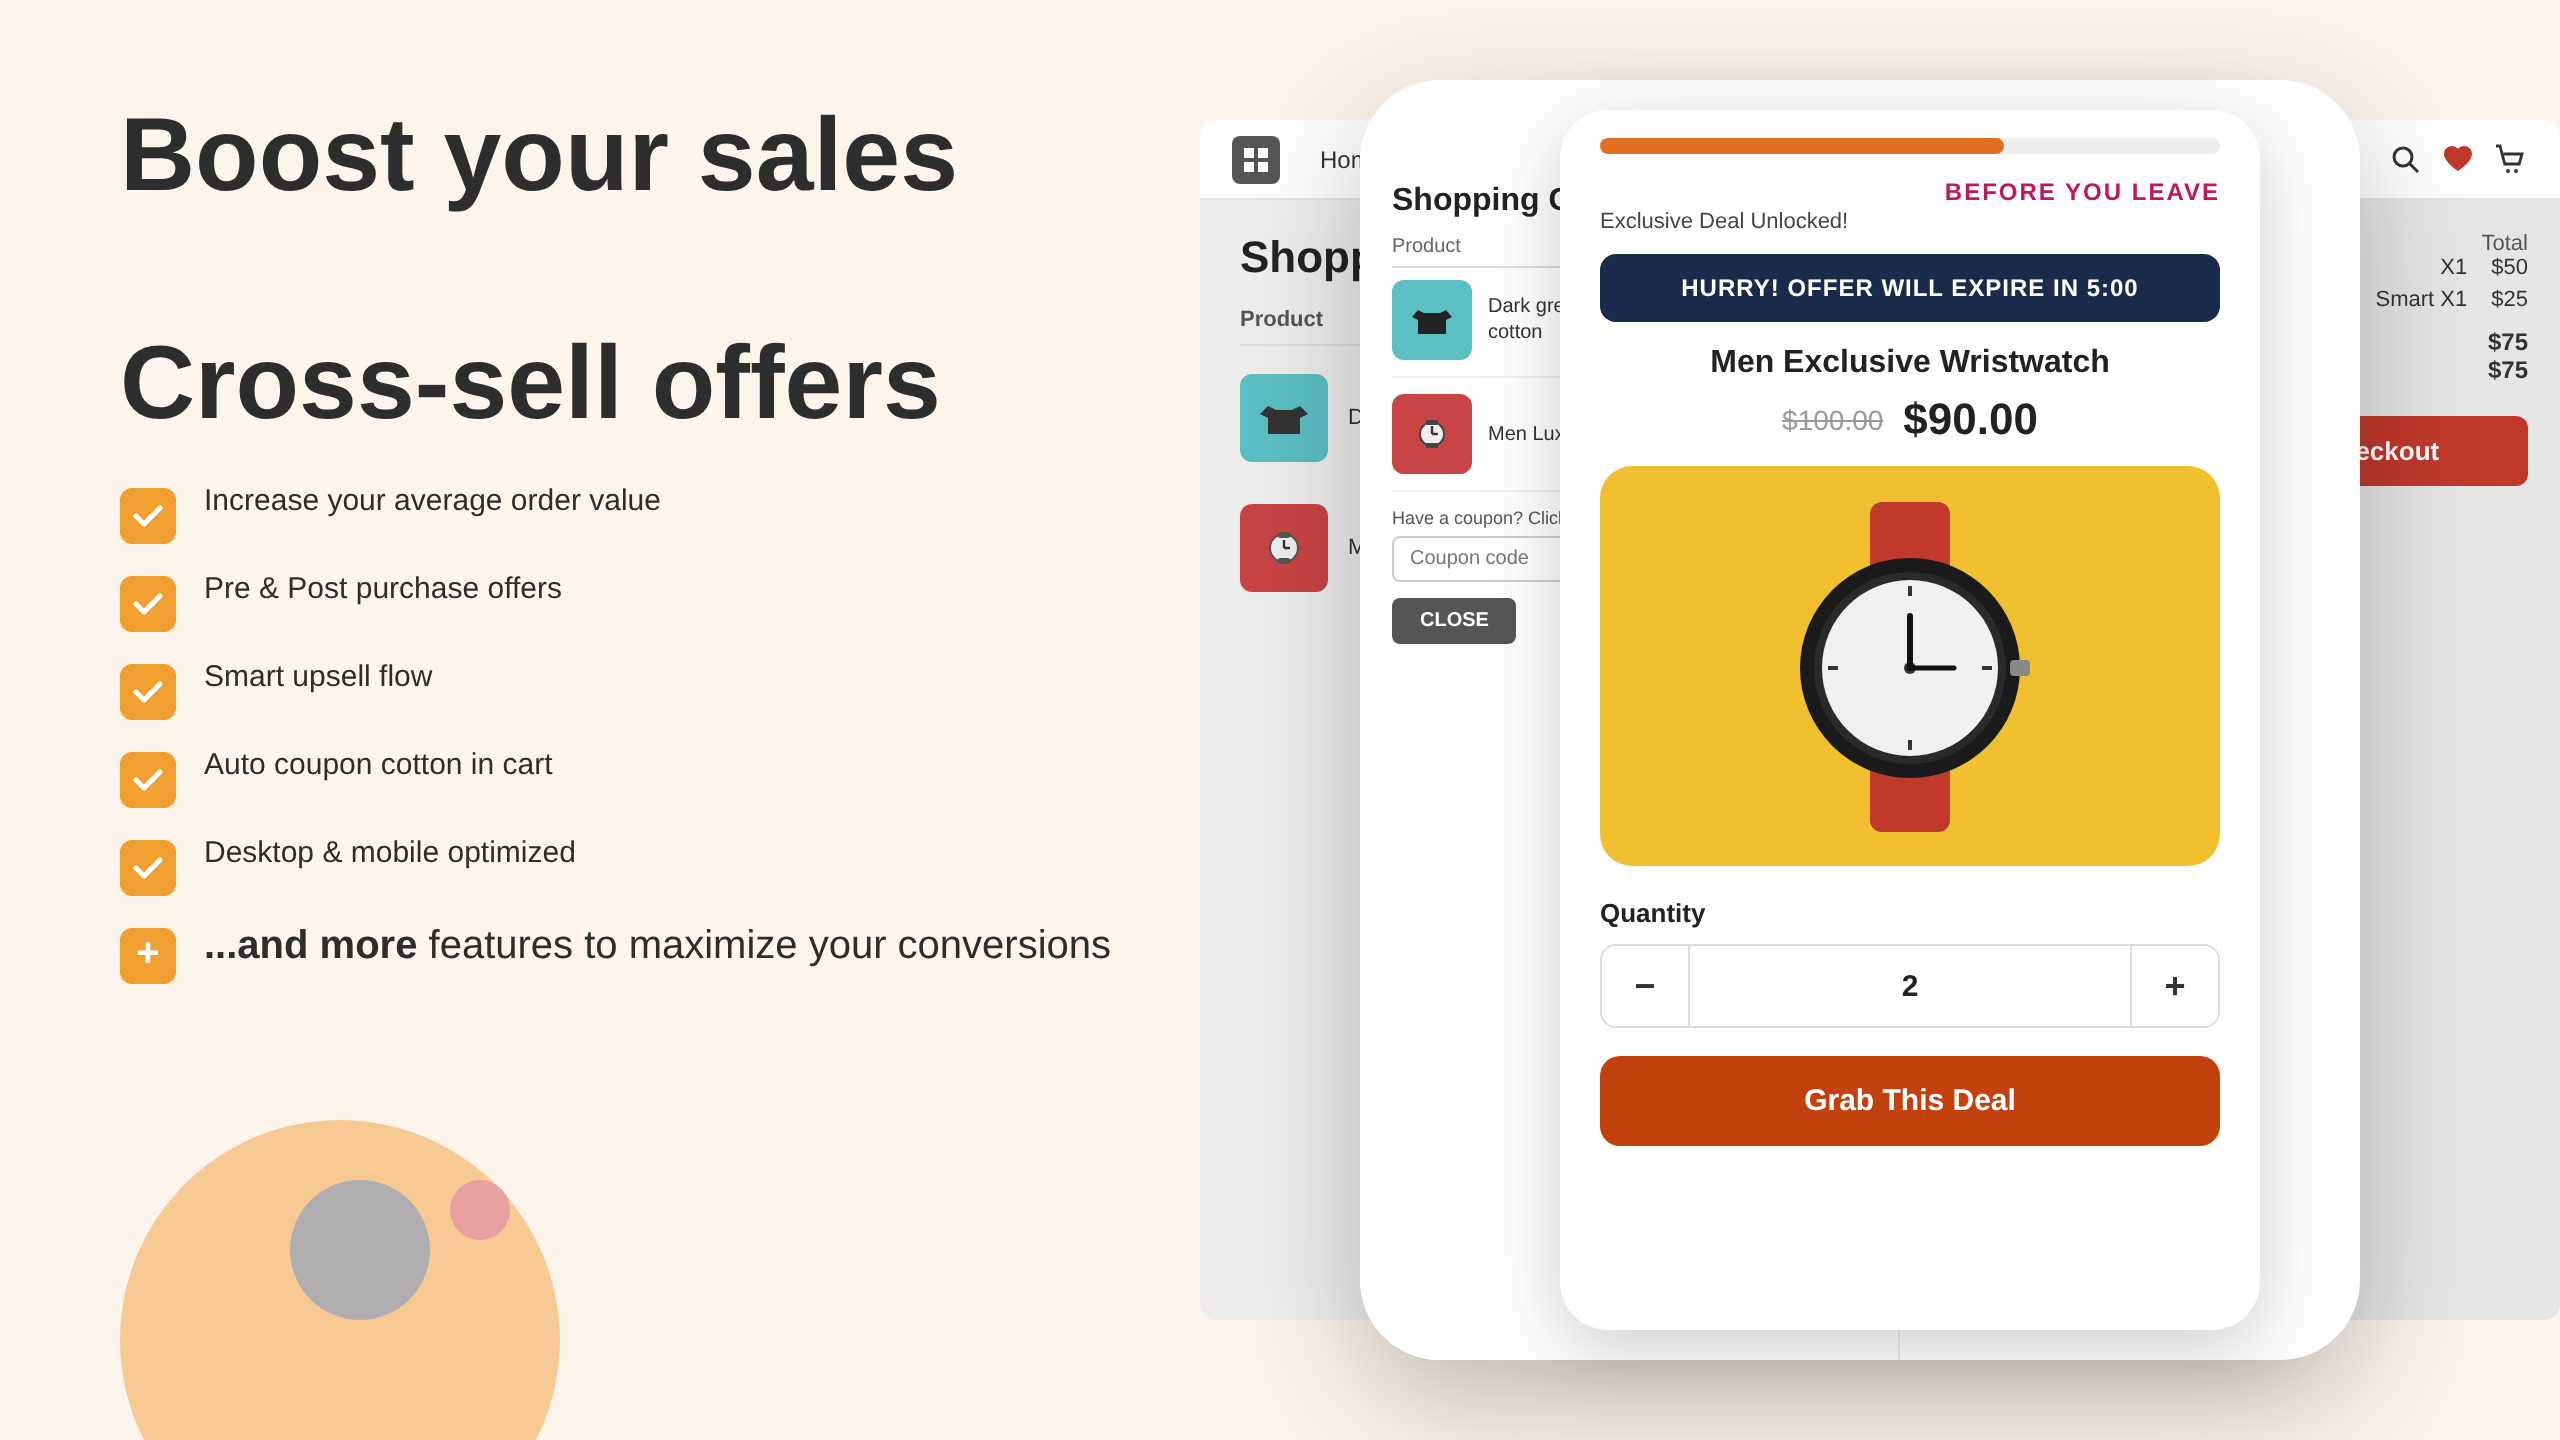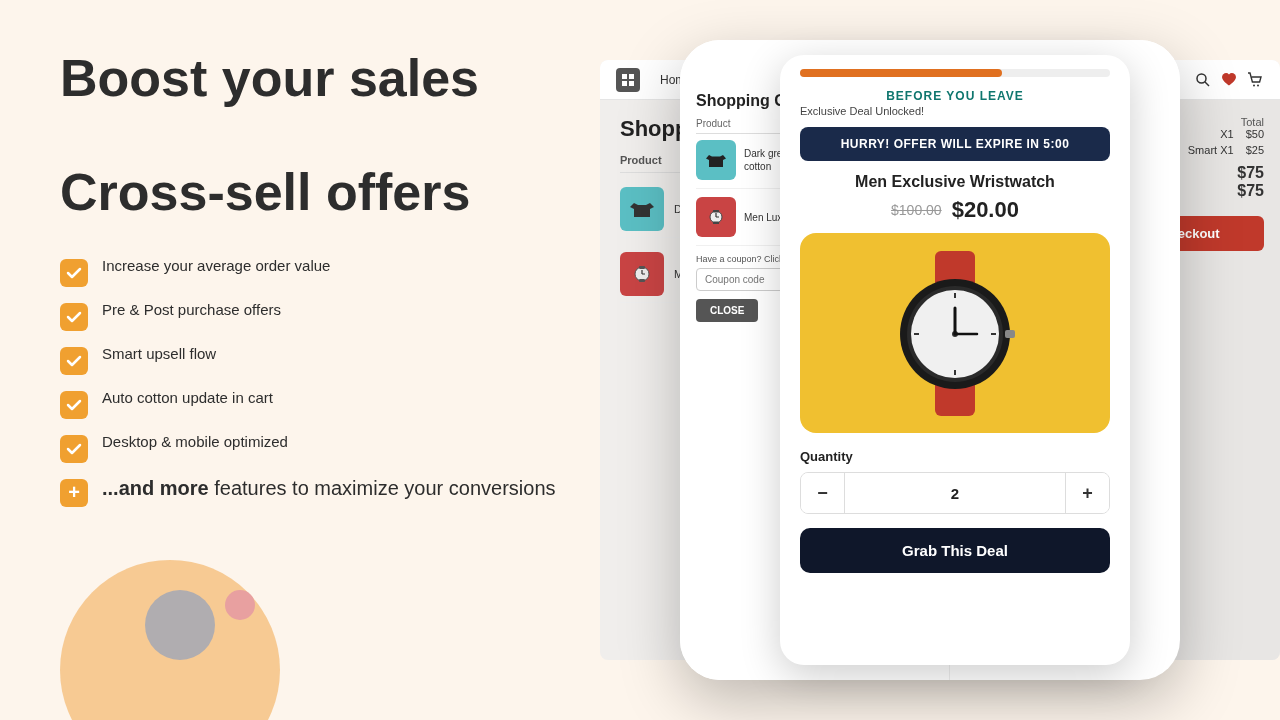--- a/index.html
+++ b/index.html
@@ -51,21 +51,21 @@
       left: 60px;
       top: 50px;
       width: 530px;
       z-index: 2;
     }
     .main-headline {
       font-size: 52px;
       font-weight: 900;
       color: #2d2d2d;
       line-height: 1.1;
-      margin-bottom: 35px;
+      margin-bottom: 20px;
     }
     .features-list {
       list-style: none;
       display: flex;
       flex-direction: column;
       gap: 14px;
     }
     .feature-item {
       display: flex;
       align-items: flex-start;
@@ -246,21 +246,21 @@
     }
     .cart-total-row {
       display: flex;
       justify-content: flex-end;
       gap: 12px;
       font-size: 11px;
       color: #333;
       margin-bottom: 4px;
     }
     .cart-subtotal {
-      font-size: 16px;
+      font-size: 12px;
       font-weight: 600;
       color: #333;
       text-align: right;
       margin-top: 8px;
     }
     .checkout-btn {
       background: #c0392b;
       color: white;
       font-size: 13px;
       font-weight: 700;
@@ -436,24 +436,24 @@
       width: 65%;
     }
 
     .upsell-content {
       padding: 12px 20px;
       flex: 1;
       overflow: hidden;
     }
 
     .upsell-headline {
-      text-align: center;
+      text-align: right;
       font-size: 12px;
       font-weight: 800;
-      color: #0f766e;
+      color: #be185d;
       letter-spacing: 1px;
       margin-bottom: 2px;
     }
     .upsell-subtitle {
       text-align: left;
       font-size: 11px;
       color: #444;
       margin-bottom: 10px;
     }
 
@@ -547,21 +547,21 @@
       text-align: center;
       font-size: 15px;
       font-weight: 600;
       color: #222;
       background: white;
       border: none;
       outline: none;
     }
 
     .grab-deal-btn {
-      background: #0f172a;
+      background: #c2410c;
       color: white;
       font-size: 15px;
       font-weight: 700;
       padding: 14px;
       border-radius: 10px;
       text-align: center;
       cursor: pointer;
       width: 100%;
     }
   </style>
@@ -602,21 +602,21 @@
           </svg>
       </div>
       <span>Smart upsell flow</span>
     </li>
     <li class="feature-item">
       <div class="check-icon">
         <svg viewBox="0 0 16 16" fill="none">
             <polyline points="2,8 6,12 14,4" stroke="white" stroke-width="2.5" stroke-linecap="round" stroke-linejoin="round"></polyline>
           </svg>
       </div>
-      <span>Auto cotton update in cart</span>
+      <span>Auto coupon cotton in cart</span>
     </li>
     <li class="feature-item">
       <div class="check-icon">
         <svg viewBox="0 0 16 16" fill="none">
             <polyline points="2,8 6,12 14,4" stroke="white" stroke-width="2.5" stroke-linecap="round" stroke-linejoin="round"></polyline>
           </svg>
       </div>
       <span>Desktop &amp; mobile optimized</span>
     </li>
     <li class="feature-item bold-item">
@@ -773,21 +773,21 @@
     <div class="progress-bar-container">
       <div class="progress-bar-fill"></div>
     </div>
     <div class="upsell-content">
       <div class="upsell-headline">BEFORE YOU LEAVE</div>
       <div class="upsell-subtitle">Exclusive Deal Unlocked!</div>
       <div class="timer-bar">HURRY! OFFER WILL EXPIRE IN 5:00</div>
       <div class="product-name">Men Exclusive Wristwatch</div>
       <div class="price-row">
         <span class="price-original">$100.00</span>
-        <span class="price-sale">$20.00</span>
+        <span class="price-sale">$90.00</span>
       </div>
       <div class="watch-image-container">
 
         <svg width="180" height="175" viewBox="0 0 180 175" fill="none" xmlns="http://www.w3.org/2000/svg">
 
           <rect x="70" y="5" width="40" height="38" rx="6" fill="#c0392b"></rect>
 
           <rect x="70" y="132" width="40" height="38" rx="6" fill="#c0392b"></rect>
 
           <circle cx="90" cy="88" r="55" fill="#1a1a1a"></circle>

